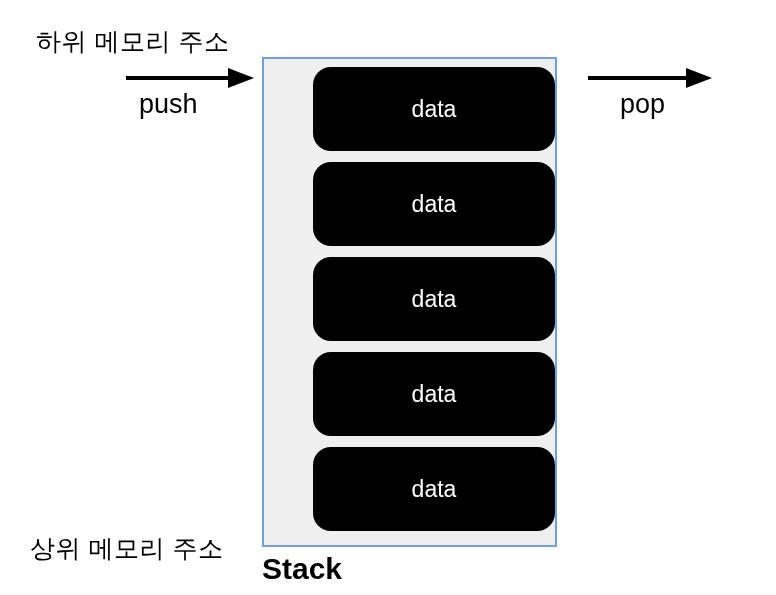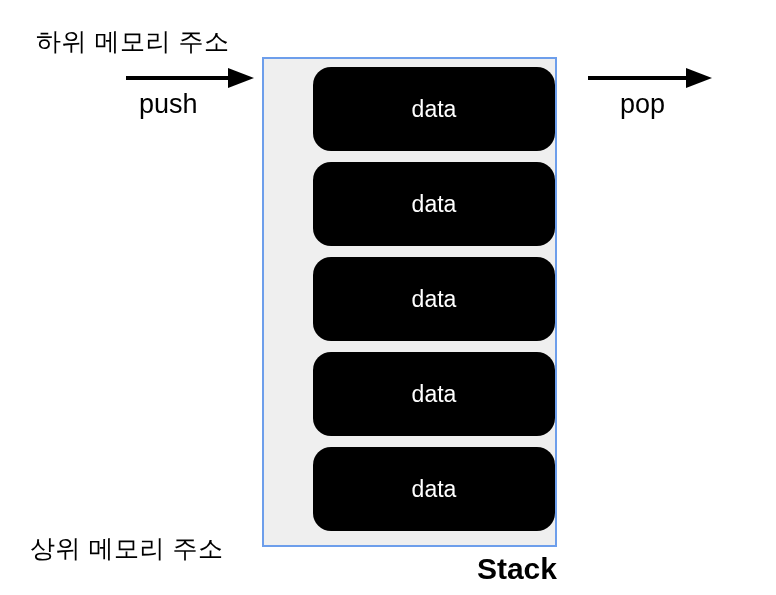--- a/index.html
+++ b/index.html
@@ -49,21 +49,21 @@
   }
 
   .stack-item span {
     color: #ffffff;
     font-size: 23px;
   }
 
   .stack-title {
     left: 262px; top: 552px;
     width: 295px;
-    text-align: right;
+    text-align: left;
     font-size: 30px;
     font-weight: bold;
     color: #000000;
   }
 
   svg { display: block; }
 </style>
 </head>
 <body>
 

